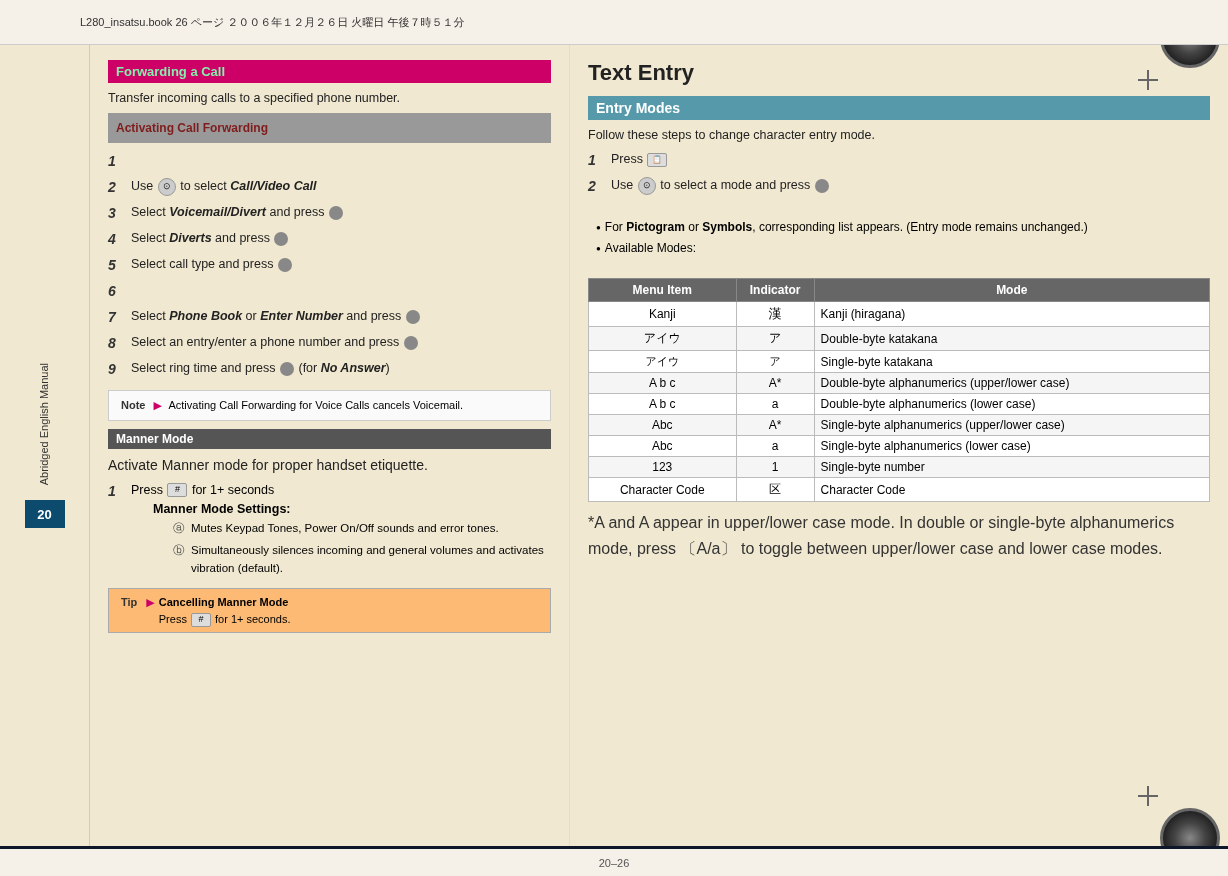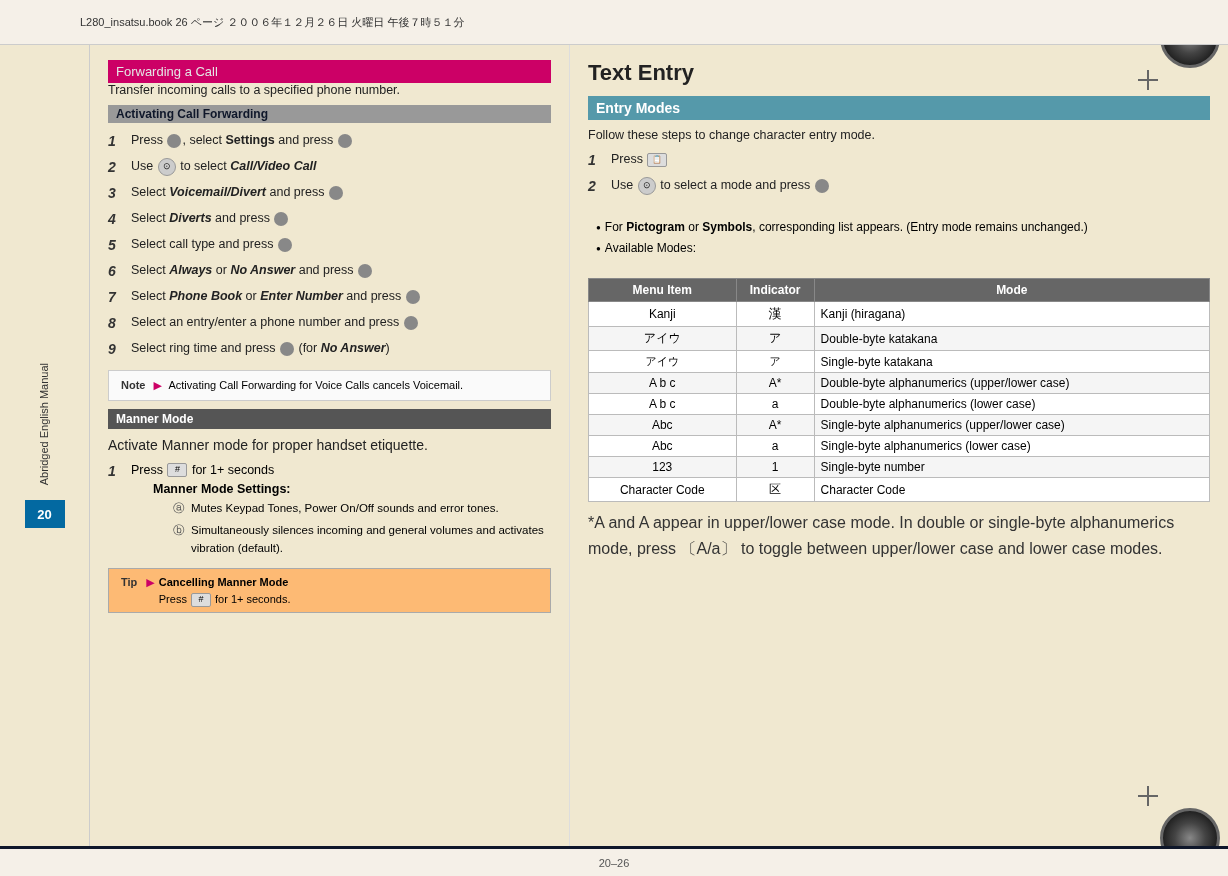--- a/index.html
+++ b/index.html
@@ -82,21 +82,21 @@
       transform: rotate(180deg);
       font-size: 11px;
       color: #333;
       text-align: center;
       line-height: 1.4;
     }
 
     .page-number-box {
       width: 40px;
       height: 28px;
-      background: #0369a1;
+      background: #0c4a6e;
       color: white;
       display: flex;
       align-items: center;
       justify-content: center;
       font-size: 13px;
       font-weight: bold;
       margin-top: 15px;
     }
 
     
@@ -119,30 +119,31 @@
 
     .right-column {
       flex: 1;
       padding: 15px 18px;
       overflow: hidden;
     }
 
     
     .section-header-pink {
       background: #cc0066;
-      color: #e5e5e5;
+      color: #86efac;
       padding: 4px 8px;
       font-size: 13px;
-      font-weight: normal;
+      font-weight: bold;
+      margin-bottom: 8px;
     }
 
     .section-header-gray {
       background: #999;
-      color: #0f172a;
-      padding: 2px 8px;
+      color: #7f1d1d;
+      padding: 8px 8px;
       font-size: 12px;
       font-weight: bold;
       margin-bottom: 8px;
       margin-top: 8px;
     }
 
     .section-header-dark {
       background: #555;
       color: white;
       padding: 3px 8px;
@@ -420,41 +421,39 @@
 
     <div class="section-header-pink">Forwarding a Call</div>
 
     <p style="font-size:12.5px;margin-bottom:8px;color:#222;">Transfer incoming calls to a specified phone number.</p>
 
     <div class="section-header-gray">Activating Call Forwarding</div>
 
     <ul class="steps-list">
       <li class="step-item">
         <span class="step-num">1</span>
-        <span class="step-text">Press <span class="circle-btn"></span>, select <b>Settings</b> and press <span class="circle-btn"></span></span>
       </li>
       <li class="step-item">
         <span class="step-num">2</span>
         <span class="step-text">Use <span class="nav-icon">⊙</span> to select <em>Call/Video Call</em></span>
       </li>
       <li class="step-item">
         <span class="step-num">3</span>
         <span class="step-text">Select <em>Voicemail/Divert</em> and press <span class="circle-btn"></span></span>
       </li>
       <li class="step-item">
         <span class="step-num">4</span>
         <span class="step-text">Select <em>Diverts</em> and press <span class="circle-btn"></span></span>
       </li>
       <li class="step-item">
         <span class="step-num">5</span>
         <span class="step-text">Select call type and press <span class="circle-btn"></span></span>
       </li>
       <li class="step-item">
         <span class="step-num">6</span>
-        <span class="step-text">Select <em>Always</em> or <em>No Answer</em> and press <span class="circle-btn"></span></span>
       </li>
       <li class="step-item">
         <span class="step-num">7</span>
         <span class="step-text">Select <em>Phone Book</em> or <em>Enter Number</em> and press <span class="circle-btn"></span></span>
       </li>
       <li class="step-item">
         <span class="step-num">8</span>
         <span class="step-text">Select an entry/enter a phone number and press <span class="circle-btn"></span></span>
       </li>
       <li class="step-item">

